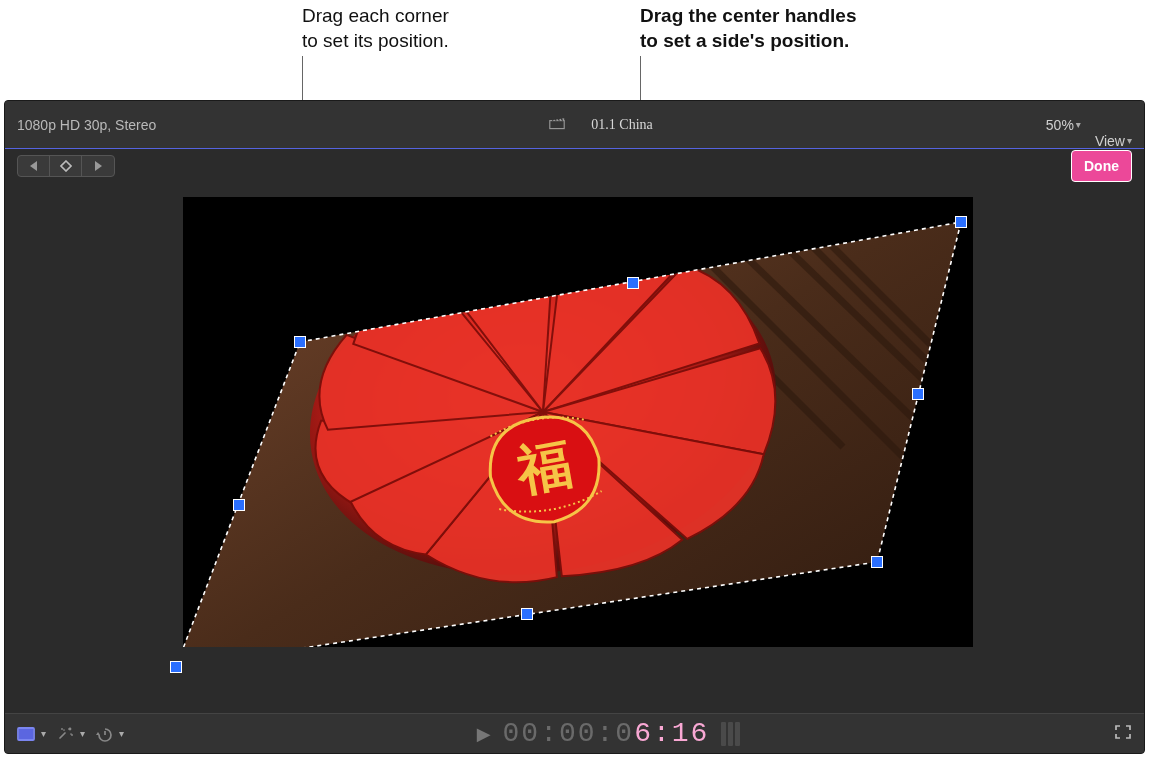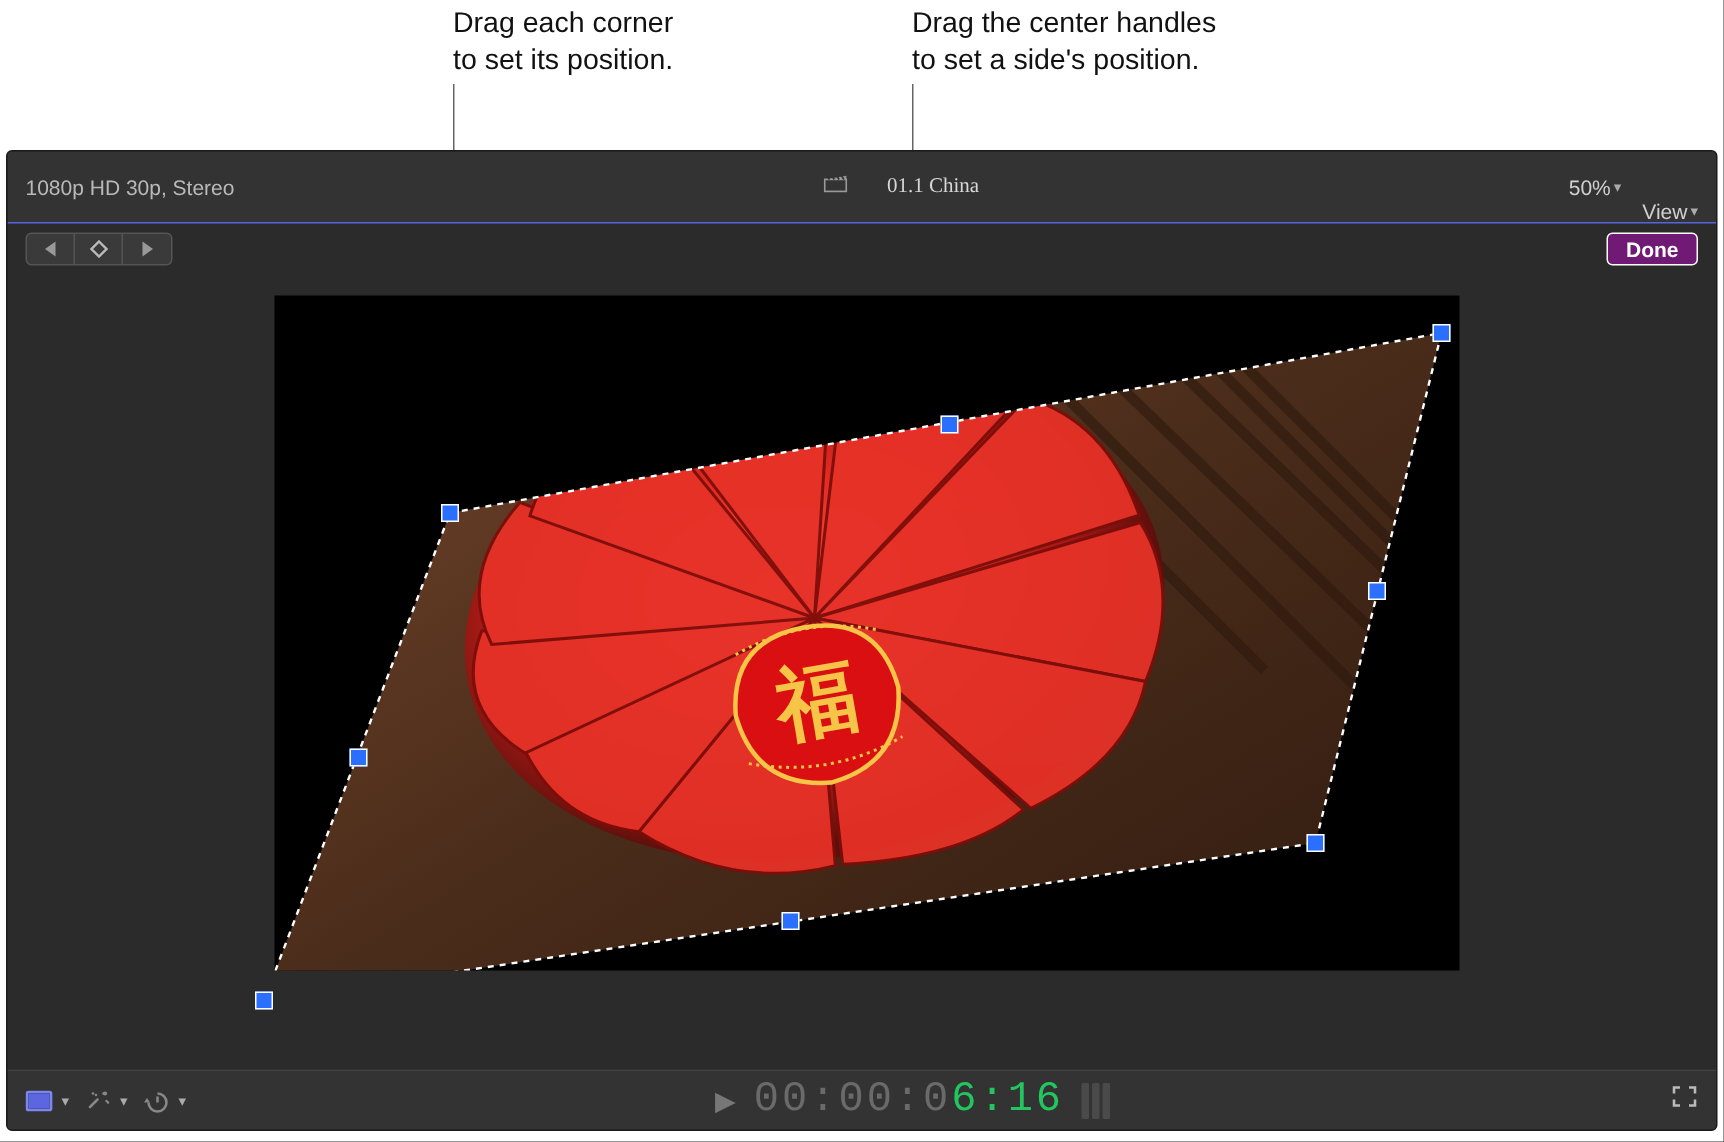--- a/index.html
+++ b/index.html
@@ -72,28 +72,28 @@
     background: #3a3a3a;
   }
   .seg .btn {
     width: 32px;
     display: flex; align-items: center; justify-content: center;
     border-right: 1px solid #555;
     color: #bbb;
   }
   .seg .btn:last-child { border-right: none; }
   .done {
-    background: #701a75;
+    background: #ec4899;
     border: 1px solid #fff;
     color: #fff;
     padding: 2px 12px;
     border-radius: 4px;
     font-size: 14px;
     font-weight: 600;
-    height: 22px;
+    height: 32px;
     display:flex; align-items:center;
   }
 
   .viewer {
     position: relative;
     height: 530px;
     background: #2b2b2b;
   }
   .canvas-frame {
     position: absolute;
@@ -126,36 +126,36 @@
   }
   .bottombar .tool { color:#9aa4f5; display:flex; align-items:center; gap:2px;}
   .bottombar .tool.gray { color:#777; }
   .tc-wrap { flex:1; display:flex; align-items:center; justify-content:center; gap:12px; }
   .tc {
     font-family: "Menlo","Courier New",monospace;
     font-size: 28px;
     letter-spacing: 2px;
     color:#6a6a6a;
   }
-  .tc .active { color:#22c55e; }
+  .tc .active { color:#f9a8d4; }
   .play-tri { color:#777; font-size:18px; }
   .audio-ticks { width:40px; height:26px; display:flex; gap:2px; align-items:center;}
   .audio-ticks span { width:5px; height:24px; background:#4a4a4a; border-radius:1px;}
   .fs { margin-left:auto; color:#aaa;}
 </style>
 </head>
 <body>
 
 <div class="annotations">
   <div class="callout" style="left:302px; top:4px;">
     <div style="white-space:pre;">Drag each corner
 to set its position.</div>
     <div class="line" style="left:0; top:52px; height:220px;"></div>
   </div>
-  <div class="callout" style="left:608px; top:4px;">
+  <div class="callout" style="left:640px; top:4px;font-weight:bold;">
     <div style="white-space:pre;">Drag the center handles
 to set a side's position.</div>
     <div class="line" style="left:0; top:52px; height:148px;"></div>
   </div>
 </div>
 
 <div class="panel">
 
   <div class="topbar">
     <div class="top-left">1080p HD 30p, Stereo</div>

